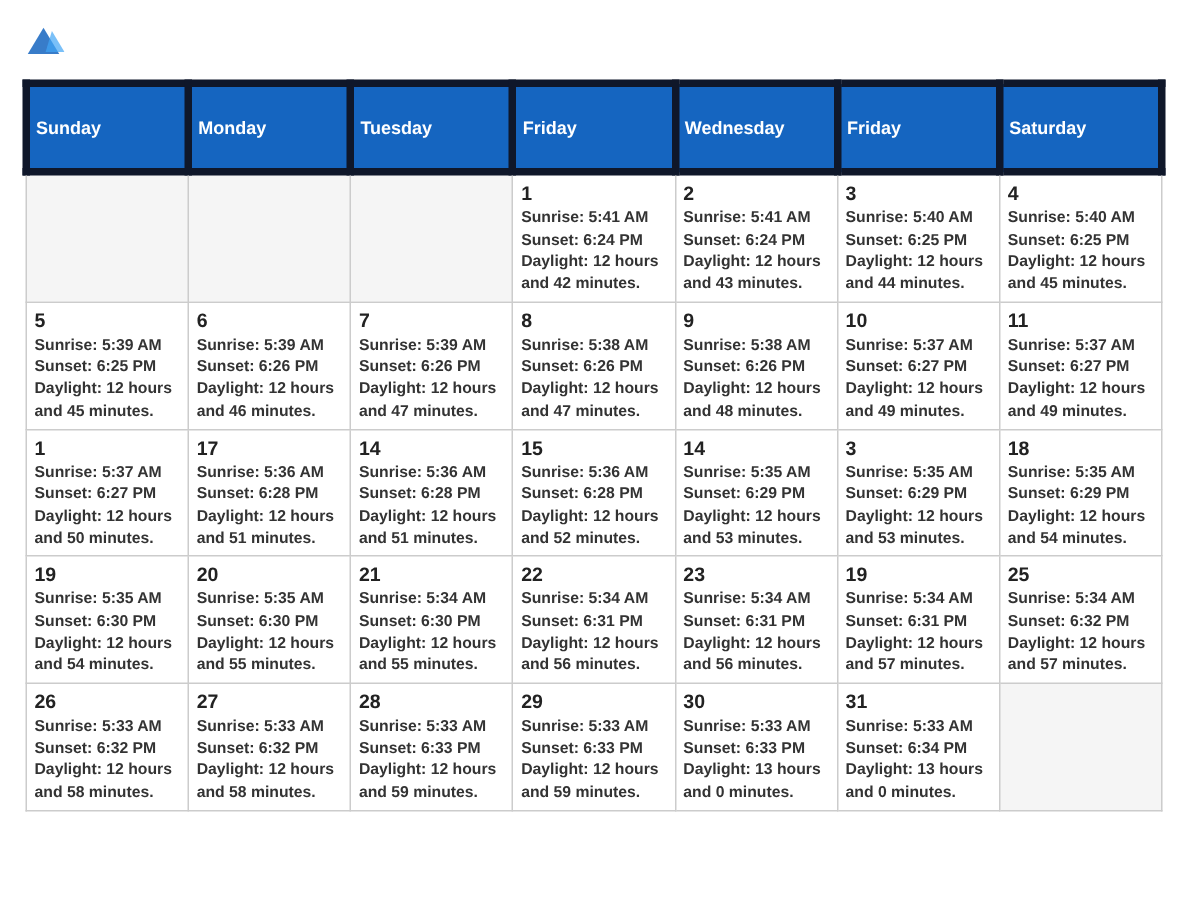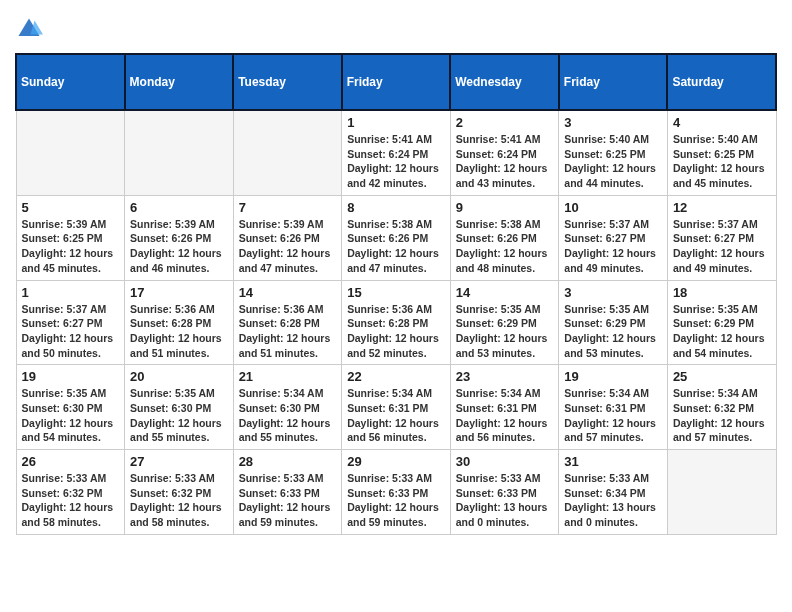--- a/index.html
+++ b/index.html
@@ -55,21 +55,21 @@
       border-collapse: collapse;
       font-size: 11px;
     }
     .calendar th {
       background: #1565c0;
       color: #fff;
       padding: 20px 4px;
       text-align: left;
       font-size: 12px;
       font-weight: bold;
-      border: 2px solid #0f172a;
+      border: 5px solid #0f172a;
     }
     .calendar td {
       border: 1px solid #ccc;
       vertical-align: top;
       padding: 4px 5px;
       height: 80px;
       width: 108px;
       background: #fff;
     }
     .calendar td.empty {
@@ -165,21 +165,21 @@
           </td>
           <td>
             <div class="day-num">9</div>
             <div class="day-info">Sunrise: 5:38 AM<br>Sunset: 6:26 PM<br>Daylight: 12 hours<br>and 48 minutes.</div>
           </td>
           <td>
             <div class="day-num">10</div>
             <div class="day-info">Sunrise: 5:37 AM<br>Sunset: 6:27 PM<br>Daylight: 12 hours<br>and 49 minutes.</div>
           </td>
           <td>
-            <div class="day-num">12</div>
+            <div class="day-num">11</div>
             <div class="day-info">Sunrise: 5:37 AM<br>Sunset: 6:27 PM<br>Daylight: 12 hours<br>and 49 minutes.</div>
           </td>
         </tr>
         <tr>
           <td>
             <div class="day-num">1</div>
             <div class="day-info">Sunrise: 5:37 AM<br>Sunset: 6:27 PM<br>Daylight: 12 hours<br>and 50 minutes.</div>
           </td>
           <td>
             <div class="day-num">17</div>

